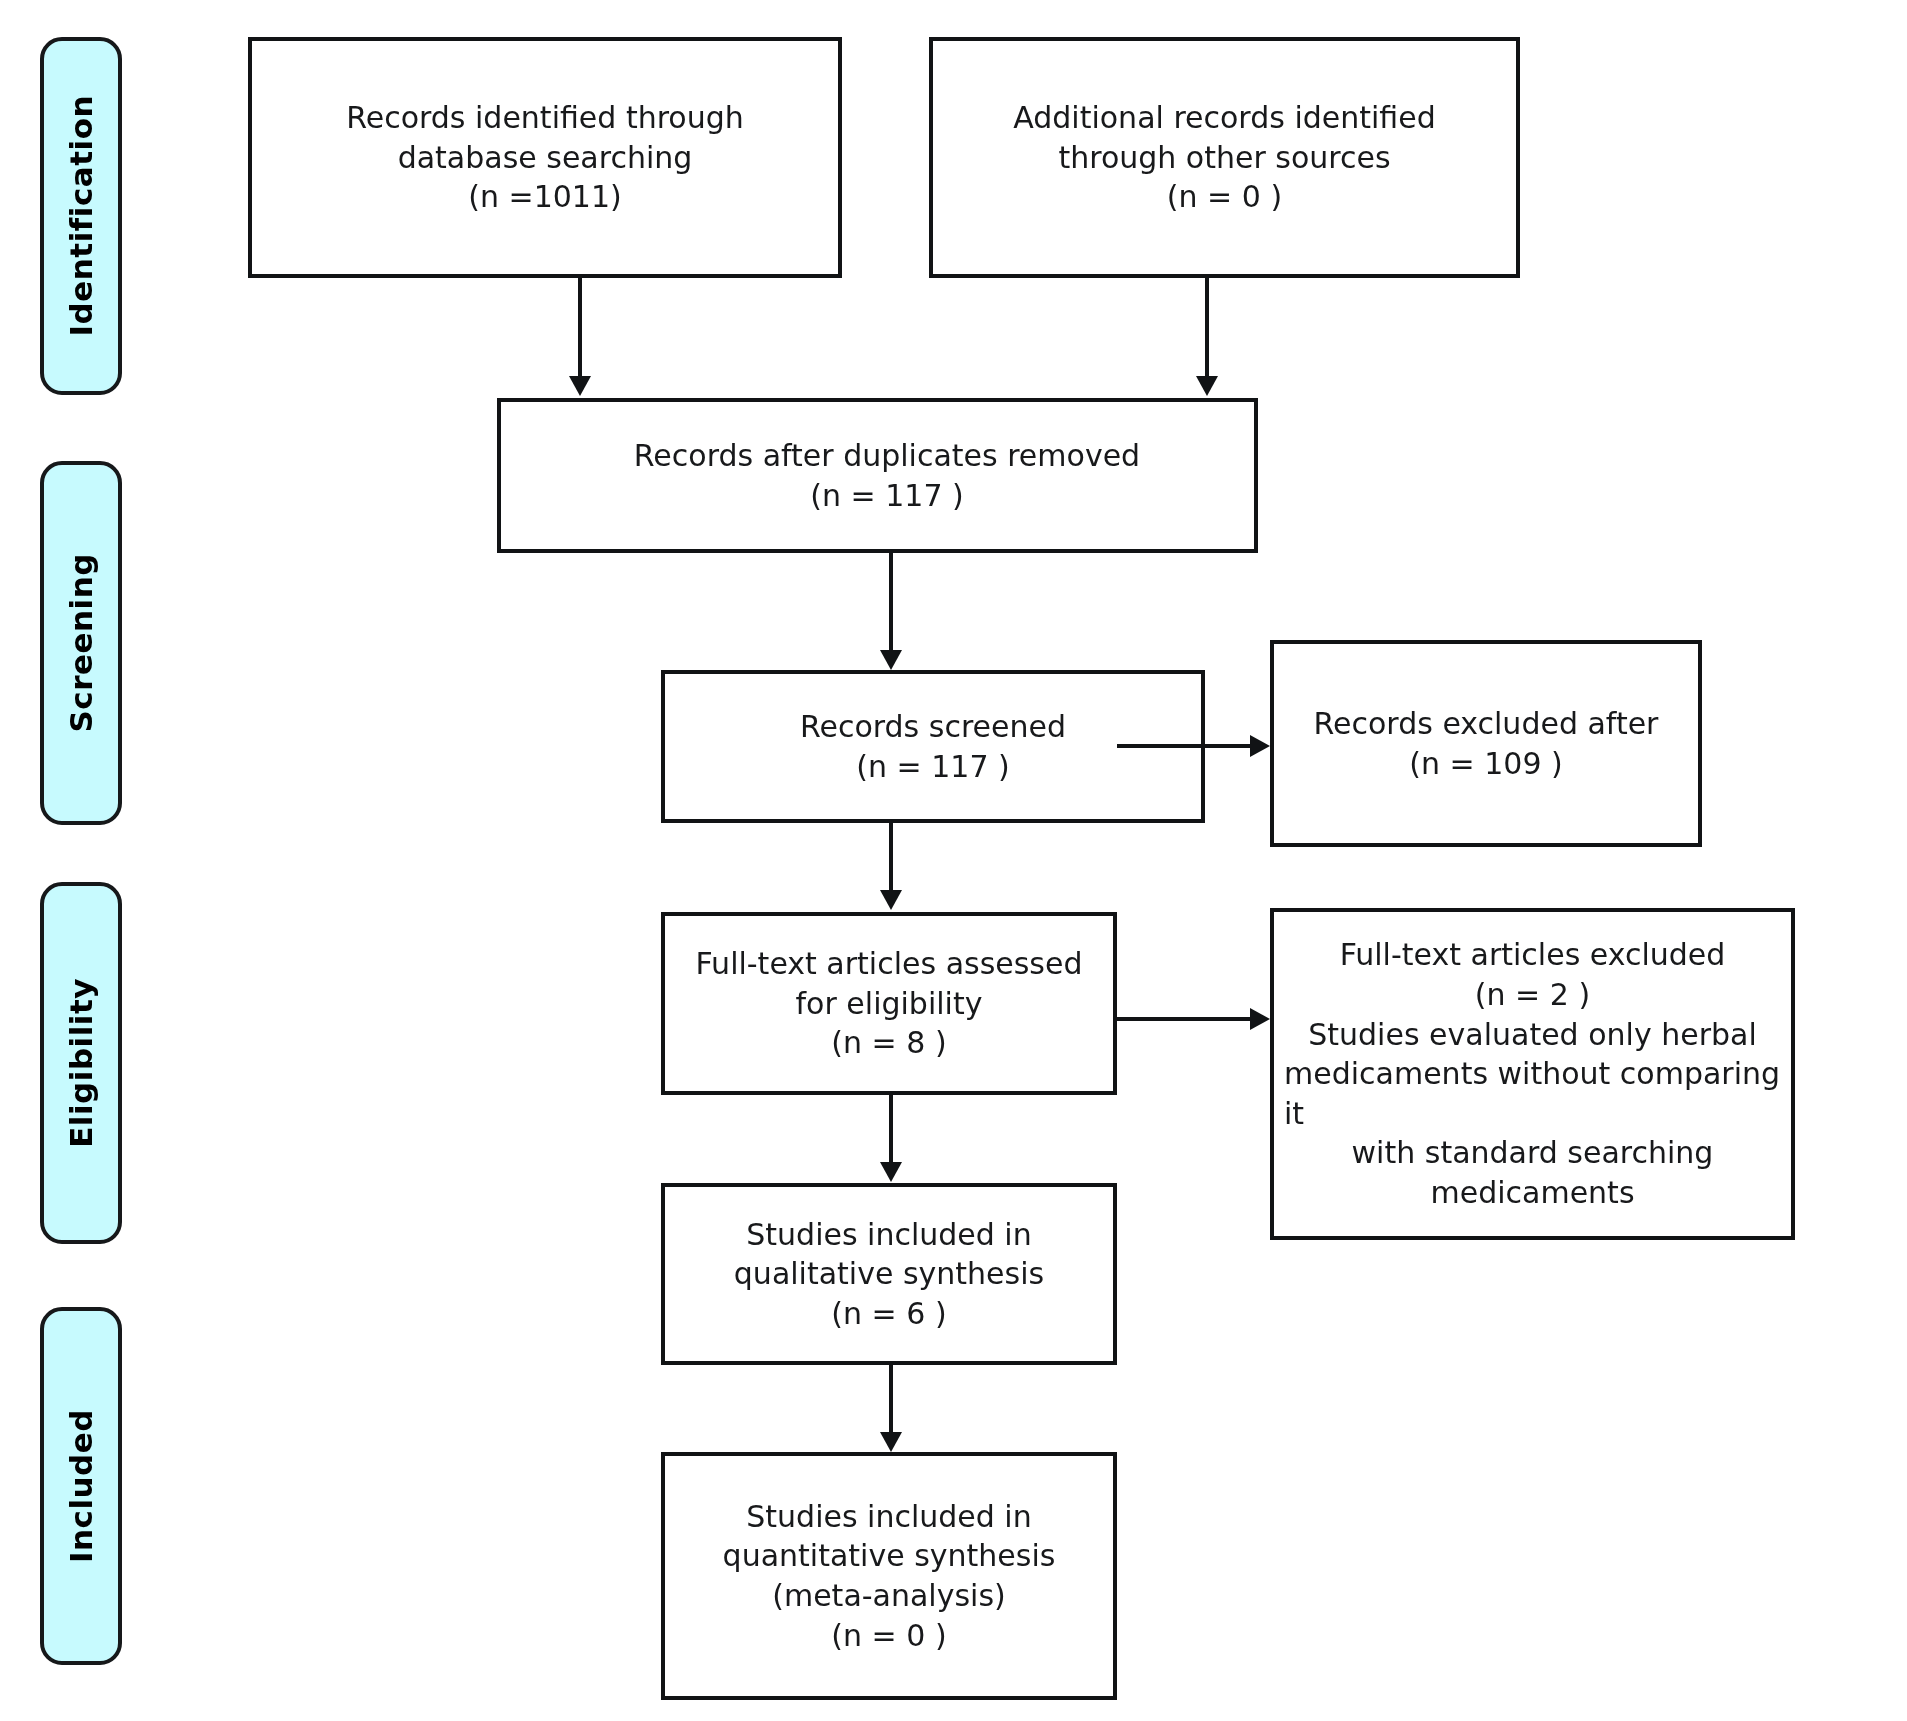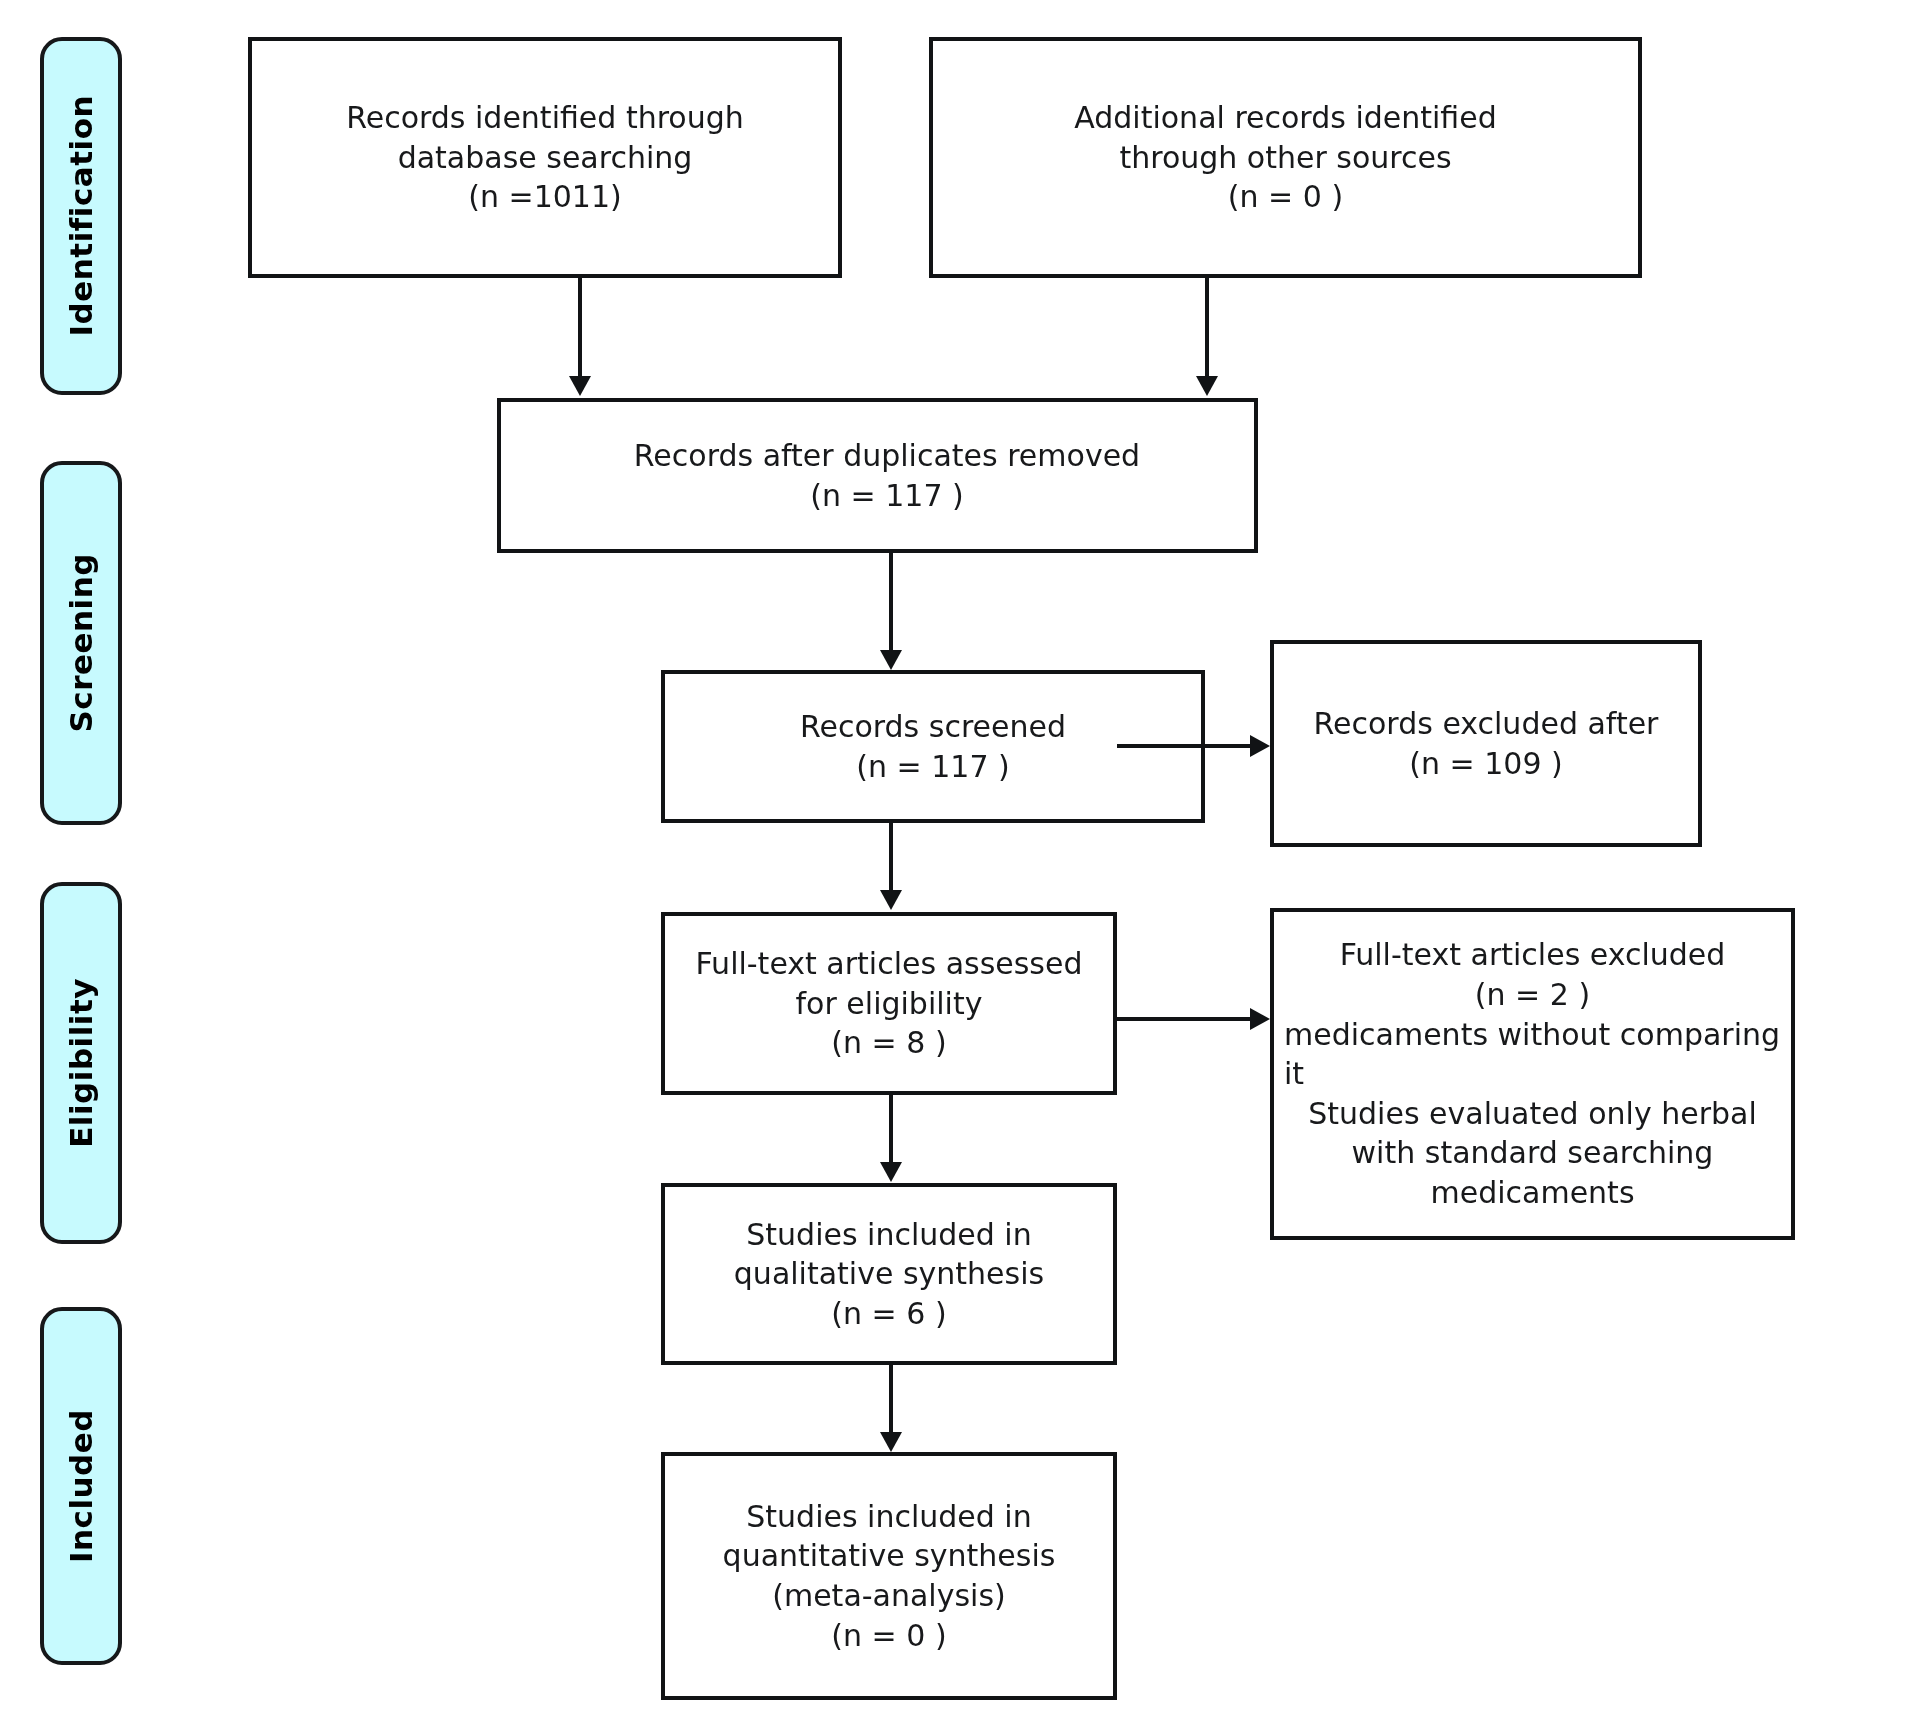--- a/index.html
+++ b/index.html
@@ -107,21 +107,21 @@
   <div class="stage-pill" style="left:40px; top:1307px; width:82px; height:358px;">
     <span class="stage-label">Included</span>
   </div>
 
   <div class="flow-box" style="left:248px; top:37px; width:594px; height:241px;">
     <div class="line">Records identified through</div>
     <div class="line">database searching</div>
     <div class="line">(n =1011)</div>
   </div>
 
-  <div class="flow-box" style="left:929px; top:37px; width:713px; height:241px;">
+  <div class="flow-box" style="left:929px; top:37px; width:591px; height:241px;">
     <div class="line">Additional records identified</div>
     <div class="line">through other sources</div>
     <div class="line">(n = 0  )</div>
   </div>
 
   <div class="v-line" style="left:578px; top:278px; height:100px;"></div>
   <div class="arrow-down" style="left:569px; top:376px;"></div>
 
   <div class="v-line" style="left:1205px; top:278px; height:100px;"></div>
   <div class="arrow-down" style="left:1196px; top:376px;"></div>
@@ -155,22 +155,22 @@
     <div class="line">for eligibility</div>
     <div class="line">(n = 8  )</div>
   </div>
 
   <div class="h-line" style="left:1117px; top:1017px; width:135px;"></div>
   <div class="arrow-right" style="left:1250px; top:1008px;"></div>
 
   <div class="flow-box narrow" style="left:1270px; top:908px; width:525px; height:332px;">
     <div class="line">Full-text articles excluded</div>
     <div class="line">(n = 2  )</div>
+    <div class="line">Studies evaluated only herbal</div>
     <div class="line">medicaments without comparing it</div>
-    <div class="line">Studies evaluated only herbal</div>
     <div class="line">with standard searching</div>
     <div class="line">medicaments</div>
   </div>
 
   <div class="v-line" style="left:889px; top:1095px; height:70px;"></div>
   <div class="arrow-down" style="left:880px; top:1162px;"></div>
 
   <div class="flow-box" style="left:661px; top:1183px; width:456px; height:182px;">
     <div class="line">Studies included in</div>
     <div class="line">qualitative synthesis</div>

